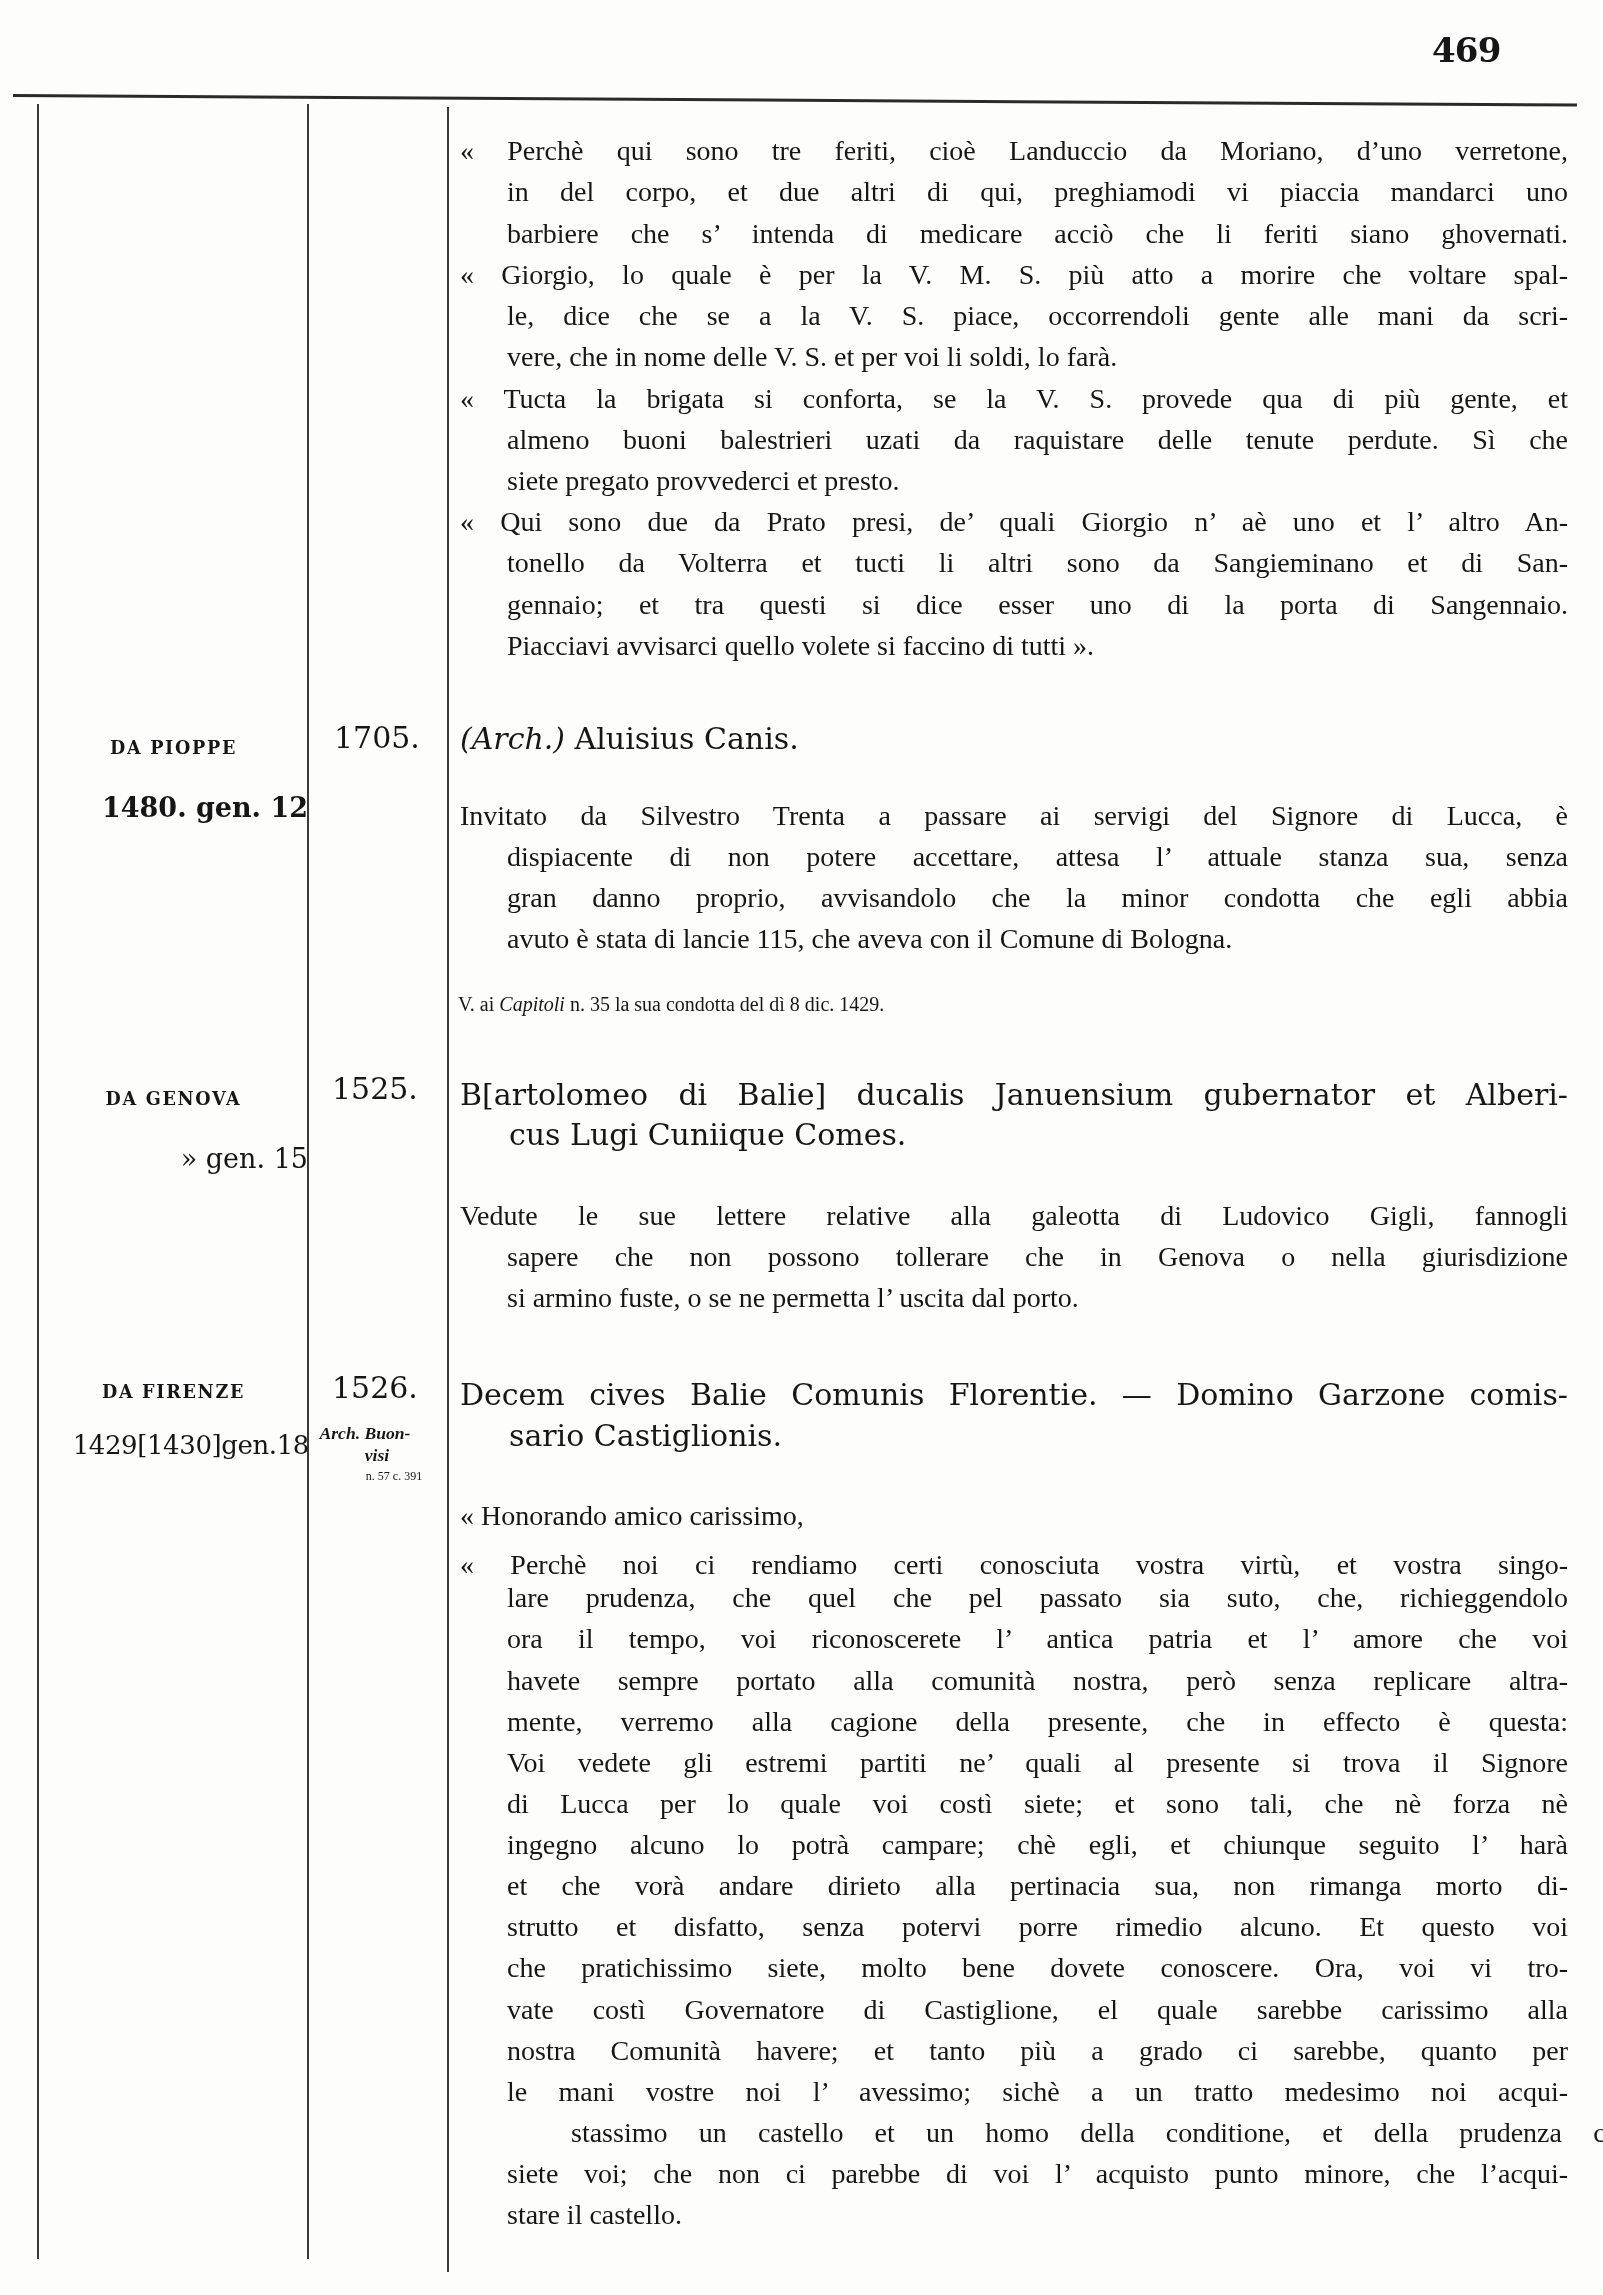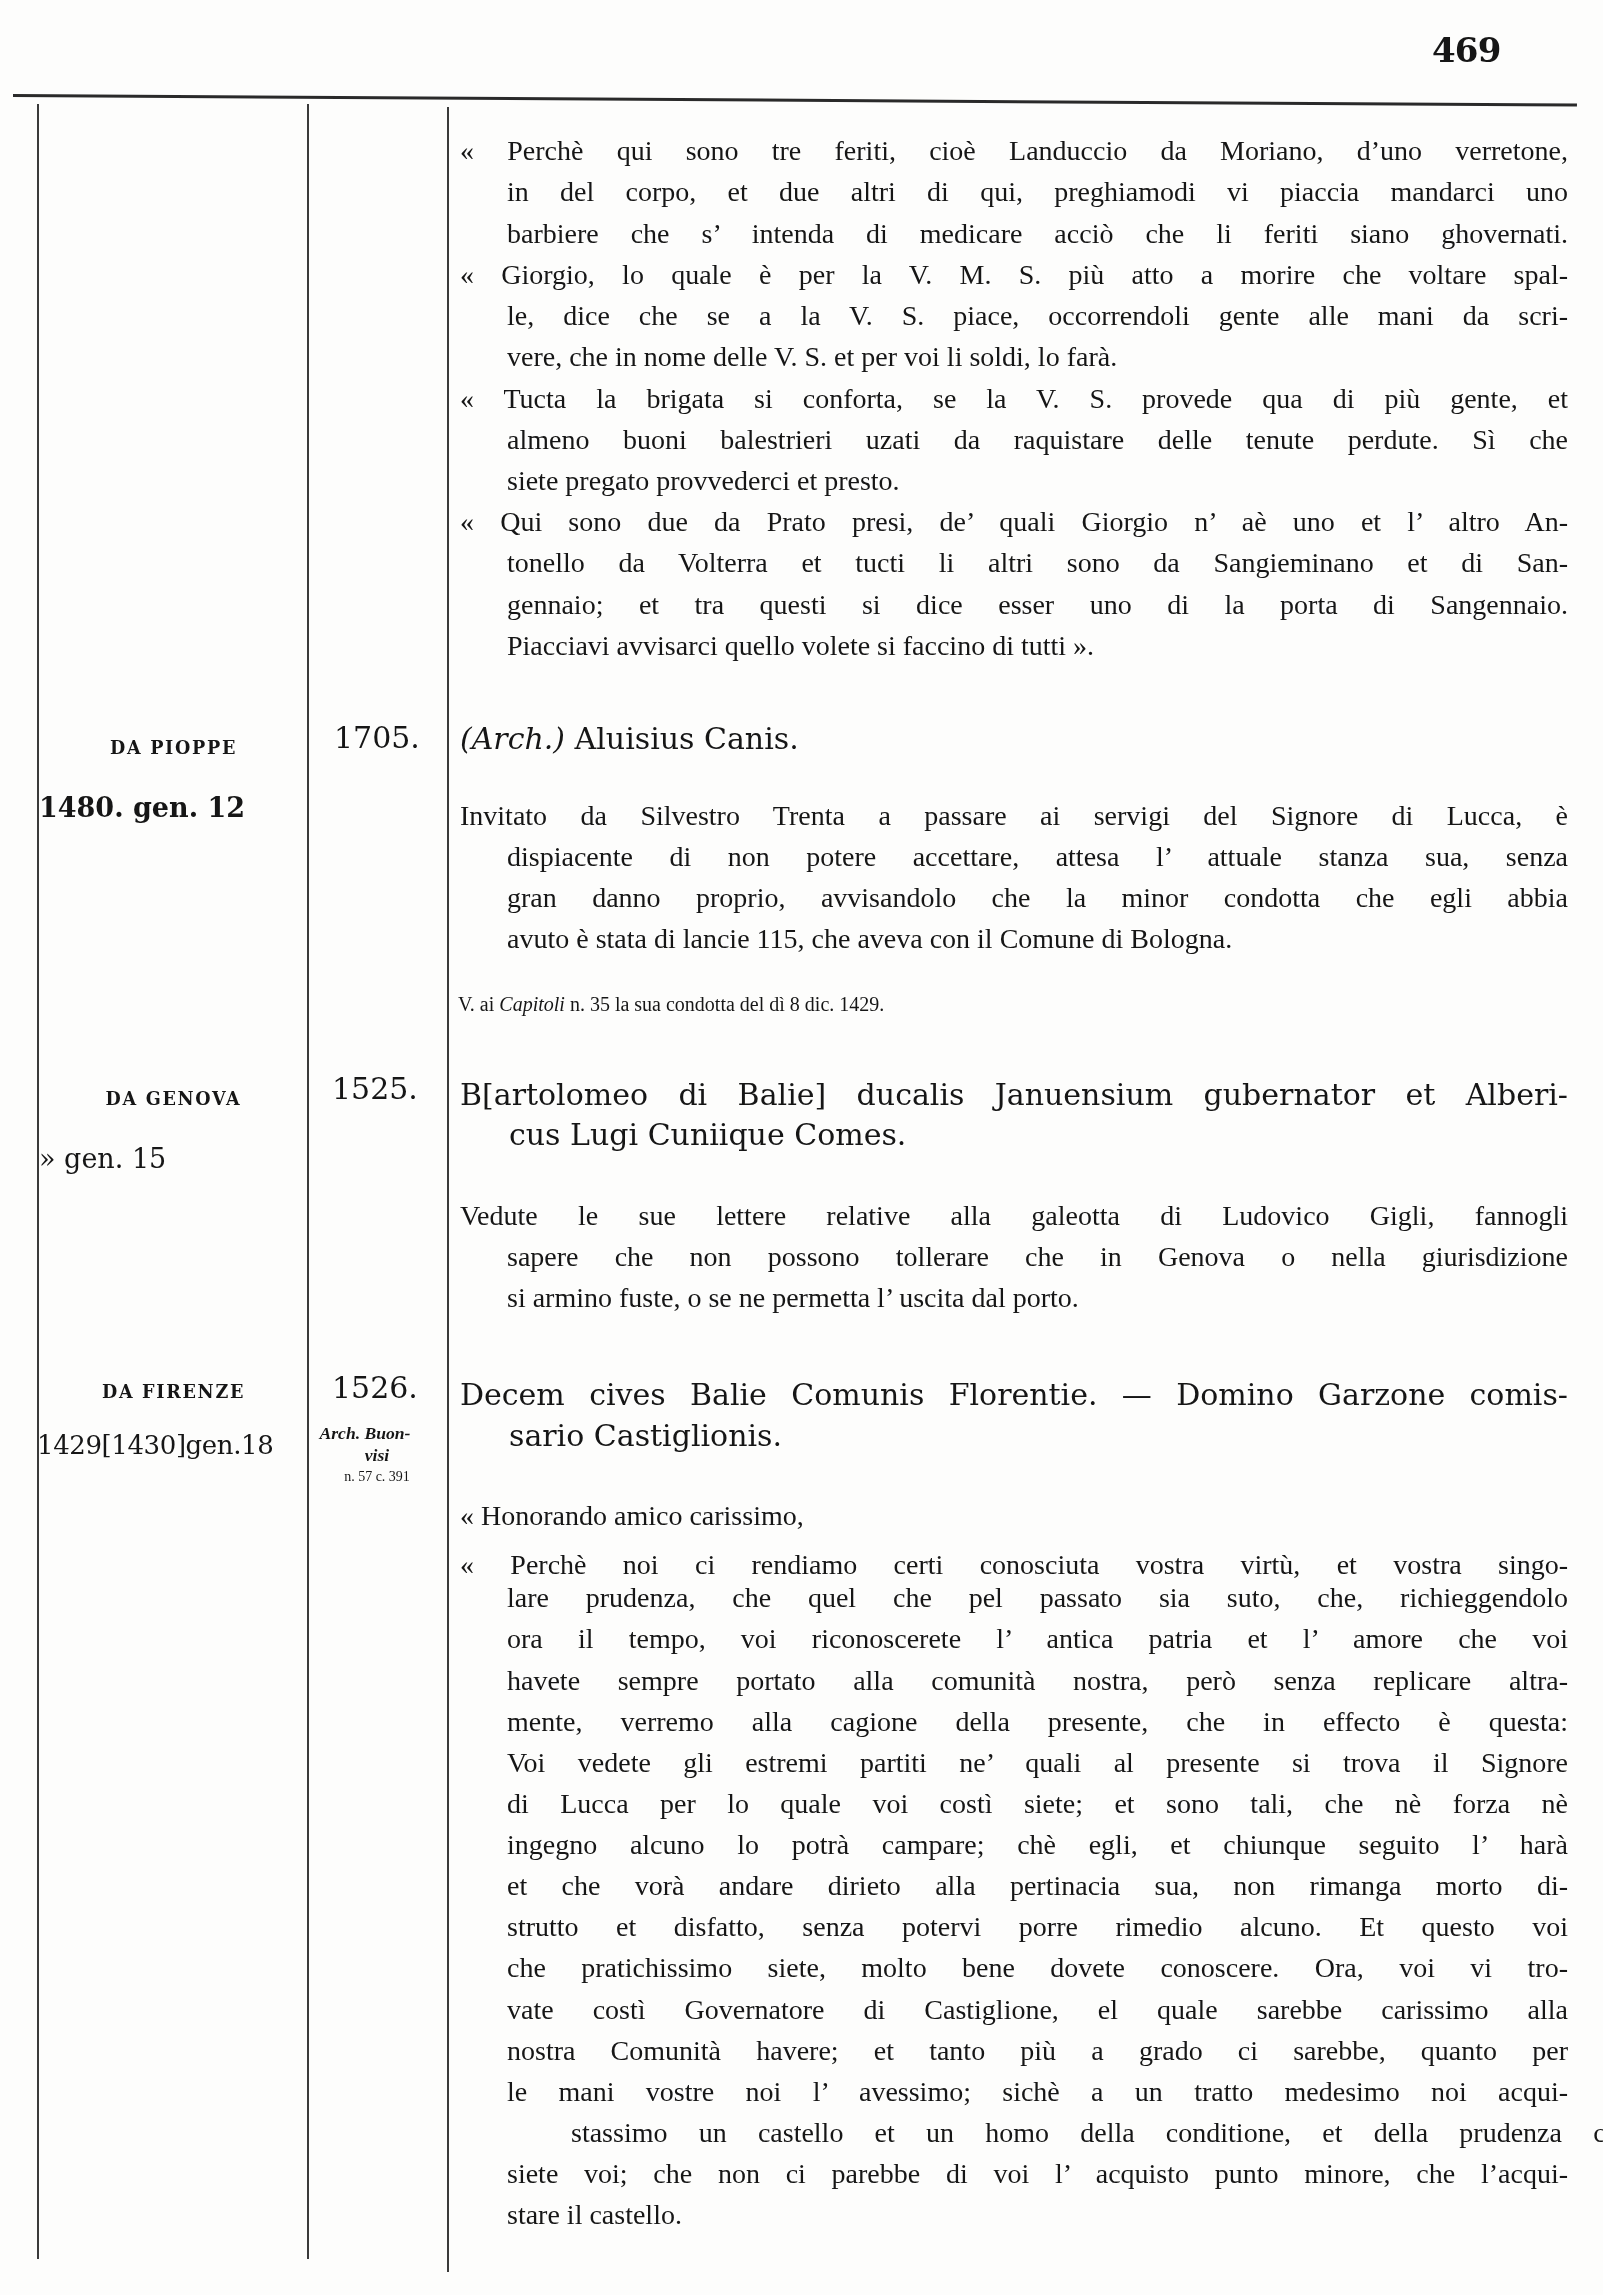--- a/index.html
+++ b/index.html
@@ -9,21 +9,21 @@
           background: #fdfdfc; }
   .rule-h { position: absolute; height: 2.5px; background: #2a2a2a; }
   .rule-v { position: absolute; width: 1.7px; background: #3a3a3a; }
   .pageno { position: absolute; left: 1432px; top: 30px; font-size: 34px; font-weight: bold;
             letter-spacing: -0.8px; }
   .line { position: absolute; white-space: nowrap; font-size: 28px; line-height: 34px;
           font-family: "Liberation Serif", "DejaVu Serif", serif; }
   .just { text-align: justify; text-align-last: justify; }
   .lbl-caps { position: absolute; font-size: 17.6px; letter-spacing: 1.7px; font-weight: bold;
               font-family: "DejaVu Serif", serif; white-space: nowrap; text-align: center; }
-  .lbl-date { position: absolute; font-size: 27px; white-space: nowrap; text-align: left;
+  .lbl-date { position: absolute; font-size: 27px; white-space: nowrap; text-align: right;
               font-family: "DejaVu Serif", serif; }
   .num { position: absolute; font-size: 30px; white-space: nowrap;
          font-family: "DejaVu Serif", serif; }
   .head { position: absolute; white-space: nowrap; font-size: 30px; line-height: 37px;
           font-family: "DejaVu Serif", serif; }
   .foot { position: absolute; white-space: nowrap; font-size: 20px; line-height: 25px;
           font-family: "Liberation Serif", serif; }
   .arch { position: absolute; text-align: center; width: 136px; white-space: nowrap;
           font-family: "Liberation Serif", serif; }
   .it { font-style: italic; }
@@ -84,21 +84,21 @@
     <div class="line just" style="left:507px; top:1240px; width:1061px;">sapere che non possono tollerare che in Genova o nella giurisdizione</div>
     <div class="line" style="left:507px; top:1281px;">si armino fuste, o se ne permetta l’ uscita dal porto.</div>
   </div>
 
   <div>
     <div class="lbl-caps" style="left:39px; top:1381px; width:269px;">DA FIRENZE</div>
     <div class="lbl-date" style="left:37px; top:1430px; width:272px; font-size:26px; letter-spacing:-0.4px;">1429[1430]gen.18</div>
     <div class="num" style="left:332px; top:1370px;">1526.</div>
     <div class="arch it b" style="left:297px; top:1423px; font-size:17.6px;">Arch. Buon-</div>
     <div class="arch it b" style="left:309px; top:1445px; font-size:17.6px;">visi</div>
-    <div class="arch" style="left:309px; top:1469px; font-size:14px;">n. 57 c. 391</div>
+    <div class="arch" style="left:326px; top:1469px; font-size:12px;">n. 57 c. 391</div>
     <div class="head just" style="left:460px; top:1376px; width:1108px;">Decem cives Balie Comunis Florentie. — Domino Garzone comis-</div>
     <div class="head" style="left:509px; top:1417px;">sario Castiglionis.</div>
 
     <div class="line" style="left:460px; top:1499px;">« Honorando amico carissimo,</div>
     <div class="line just" style="left:460px; top:1540px; width:1108px;margin-top:8px;">« Perchè noi ci rendiamo certi conosciuta vostra virtù, et vostra singo-</div>
     <div class="line just" style="left:507px; top:1581px; width:1061px;">lare prudenza, che quel che pel passato sia suto, che, richieggendolo</div>
     <div class="line just" style="left:507px; top:1622px; width:1061px;">ora il tempo, voi riconoscerete l’ antica patria et l’ amore che voi</div>
     <div class="line just" style="left:507px; top:1664px; width:1061px;">havete sempre portato alla comunità nostra, però senza replicare altra-</div>
     <div class="line just" style="left:507px; top:1705px; width:1061px;">mente, verremo alla cagione della presente, che in effecto è questa:</div>
     <div class="line just" style="left:507px; top:1746px; width:1061px;">Voi vedete gli estremi partiti ne’ quali al presente si trova il Signore</div>

